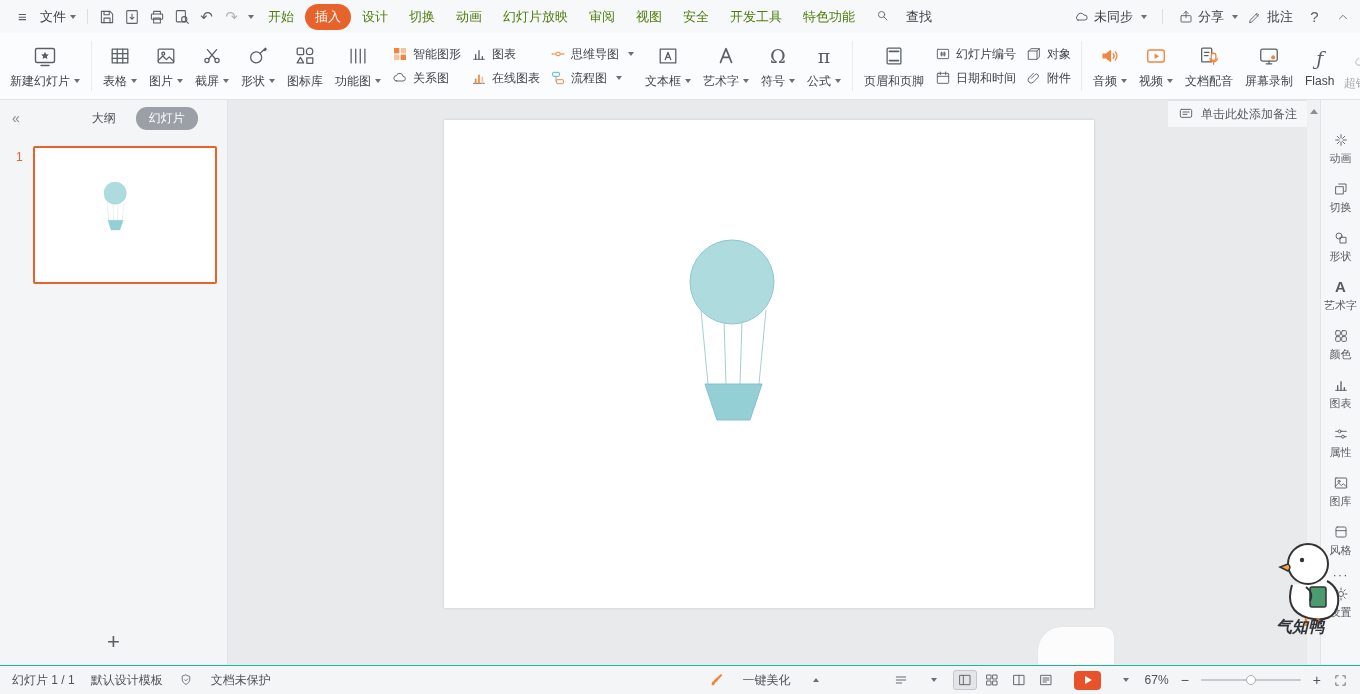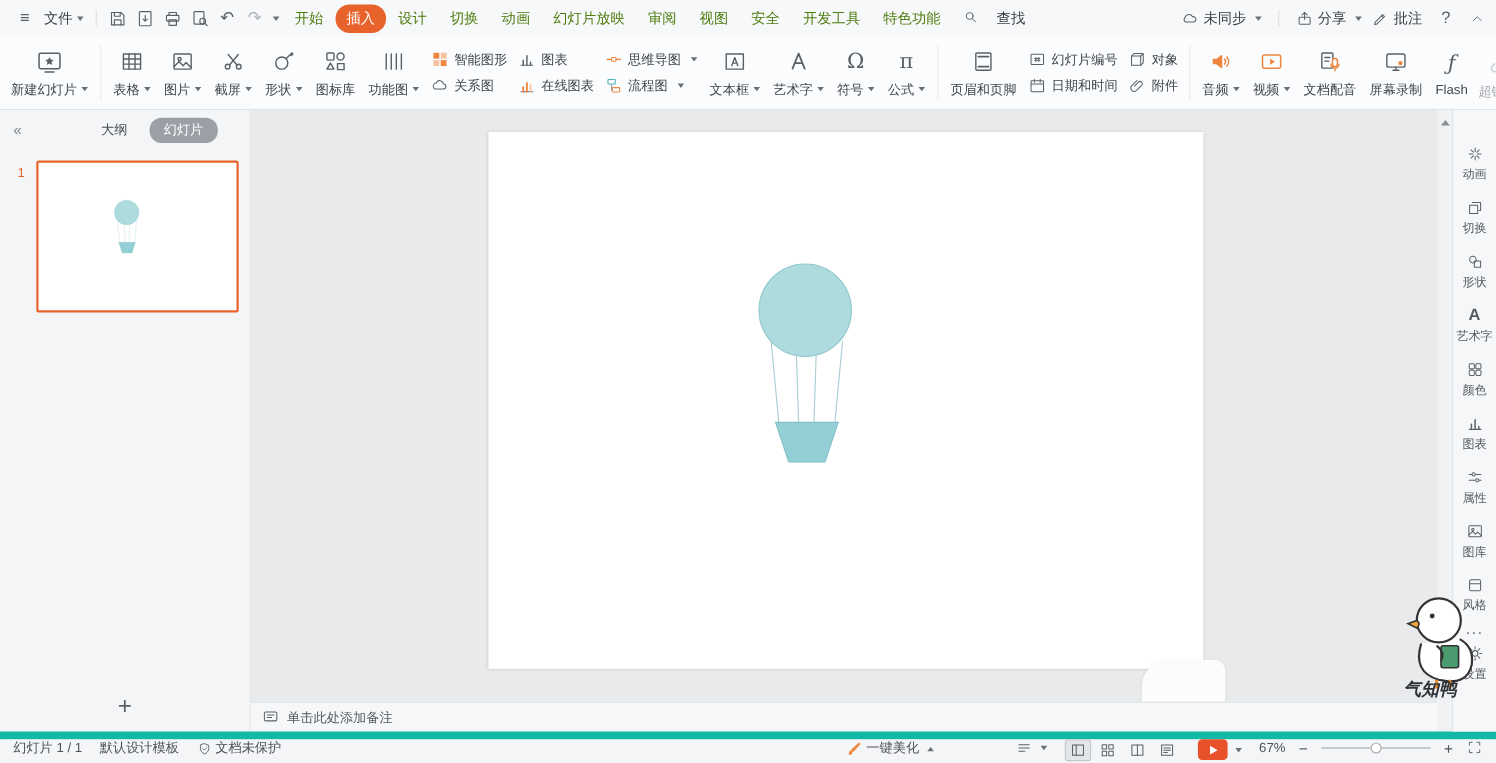--- a/index.html
+++ b/index.html
@@ -39,35 +39,35 @@
 .lp-head{height:36px;display:flex;align-items:center;padding:0 12px}
 .collapse{color:#84898f;font-size:14px}
 .lp-tabs{display:flex;align-items:center;gap:12px;margin-left:64px}
 .lp-tab{font-size:12px;color:#4a4e54;padding:3px 8px}
 .lp-tab.pill{background:#9ba0a7;color:#fff;border-radius:11px;padding:3px 13px}
 .thumbwrap{position:relative;padding:10px 0 0 33px}
 .snum{position:absolute;left:16px;top:14px;font-size:12px;color:#e8632b}
 .thumb{width:184px;height:138px;background:#fff;border:2px solid #e8632b;border-radius:2px;display:flex;align-items:center;justify-content:center}
 .thumb svg{width:176px;height:130px}
 .lp-add{margin-top:auto;height:46px;display:flex;align-items:center;justify-content:center;font-size:22px;color:#5b6066}
-.center{flex:1;display:flex;flex-direction:column;min-width:0;background:#e8eaec}
+.center{flex:1;display:flex;flex-direction:row;min-width:0;background:#e8eaec}
 .view{flex:1;position:relative}
 .slide{position:absolute;left:216px;top:20px;width:650px;height:488px;background:#fff;box-shadow:0 0 3px rgba(0,0,0,.14)}
 .slide svg{width:100%;height:100%}
 .bubble{position:absolute;left:810px;bottom:0;width:76px;height:38px;background:#fcfcfd;border-radius:24px 10px 0 0;box-shadow:0 0 2px rgba(0,0,0,.06)}
 .notes{height:27px;background:#f6f7f8;border-top:1px solid #e1e4e6;display:flex;align-items:center;gap:7px;padding:0 10px;color:#55595f;flex:none}
 .vscroll{width:13px;background:#f0f1f3;flex:none;display:flex;flex-direction:column;align-items:center;padding-top:9px}
 .up-arr{width:0;height:0;border-left:4px solid transparent;border-right:4px solid transparent;border-bottom:5px solid #8a8f95}
 .rs{width:40px;background:#f6f7f8;border-left:1px solid #e1e4e6;display:flex;flex-direction:column;align-items:center;padding-top:32px;flex:none;position:relative}
 .rs-item{display:flex;flex-direction:column;align-items:center;gap:3px;margin-bottom:15px;color:#565b62;font-size:11px}
 .rs-a{font-size:15px;line-height:16px;color:#565b62;font-weight:bold}
 .rs-more{color:#565b62;font-size:13px;margin:-6px 0 4px;letter-spacing:1px}
 
-.status{height:29px;background:#f4f5f6;border-top:7px solid #14b8a6;display:flex;align-items:flex-start;padding:0 12px;gap:16px;font-size:12px;color:#4e5258;flex:none;white-space:nowrap}
-.sgroup{display:flex;align-items:center;gap:3px}
+.status{height:29px;background:#f4f5f6;border-top:1px solid #14b8a6;display:flex;align-items:center;padding:0 12px;gap:16px;font-size:12px;color:#4e5258;flex:none;white-space:nowrap}
+.sgroup{display:flex;align-items:center;gap:18px}
 .viewbtn{width:24px;height:20px;display:flex;align-items:center;justify-content:center;border-radius:3px}
 .viewbtn.active{background:#e3e5e8;border:1px solid #c3c7cb}
 .play{width:27px;height:19px;background:#e8522b;border-radius:4px;display:flex;align-items:center;justify-content:center}
 .play i{display:block;width:0;height:0;border-left:7px solid #fff;border-top:4.5px solid transparent;border-bottom:4.5px solid transparent;margin-left:2px}
 .zoom-track{width:100px;height:2px;background:#c7cacd;position:relative;border-radius:1px}
 .zoom-handle{position:absolute;left:50%;top:50%;transform:translate(-50%,-50%);width:10px;height:10px;border-radius:50%;background:#fff;border:1px solid #a9adb2}
 
 .duck{position:absolute;right:2px;bottom:56px;width:86px;z-index:30}
 .duck-text{font-family:"DejaVu Serif",serif;font-weight:bold;font-style:italic;font-size:16px;color:#2f3338;margin:-14px 0 0 4px}
 </style>

